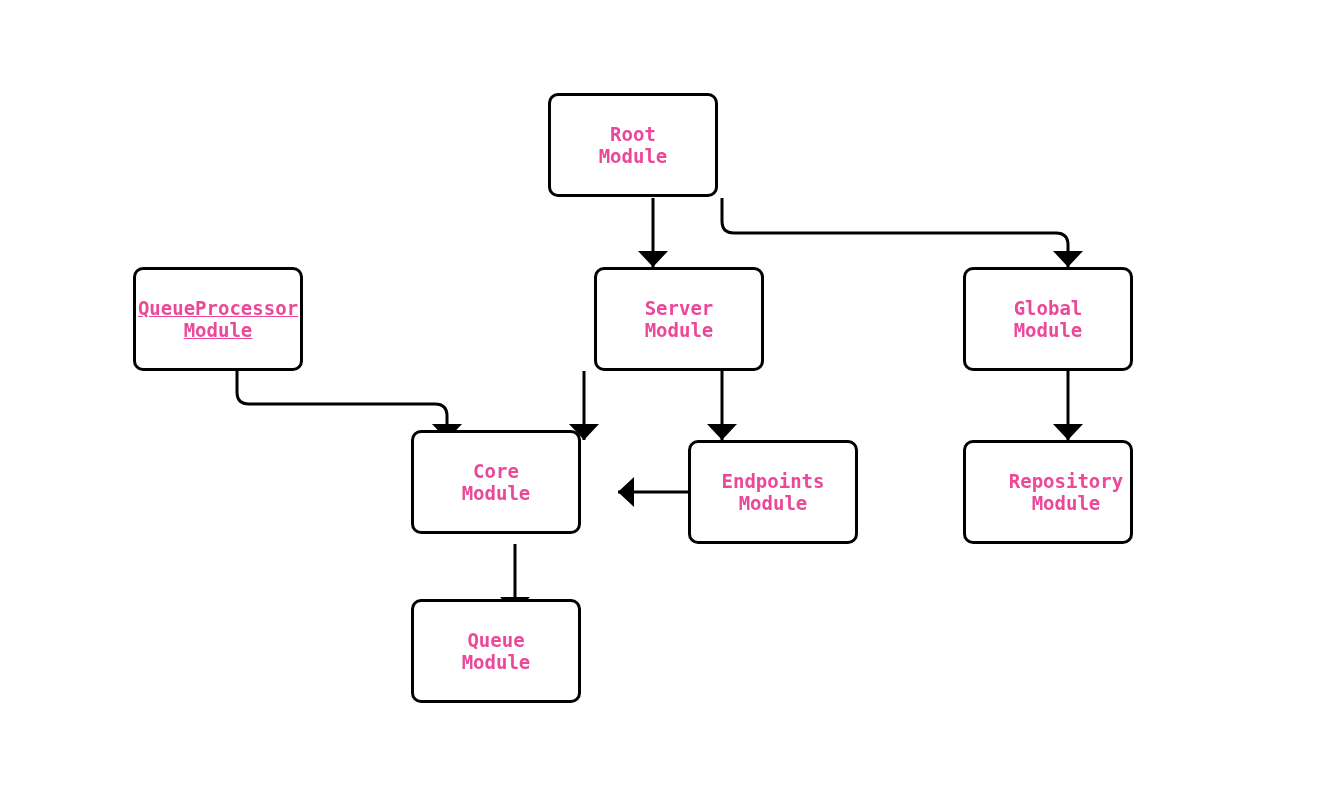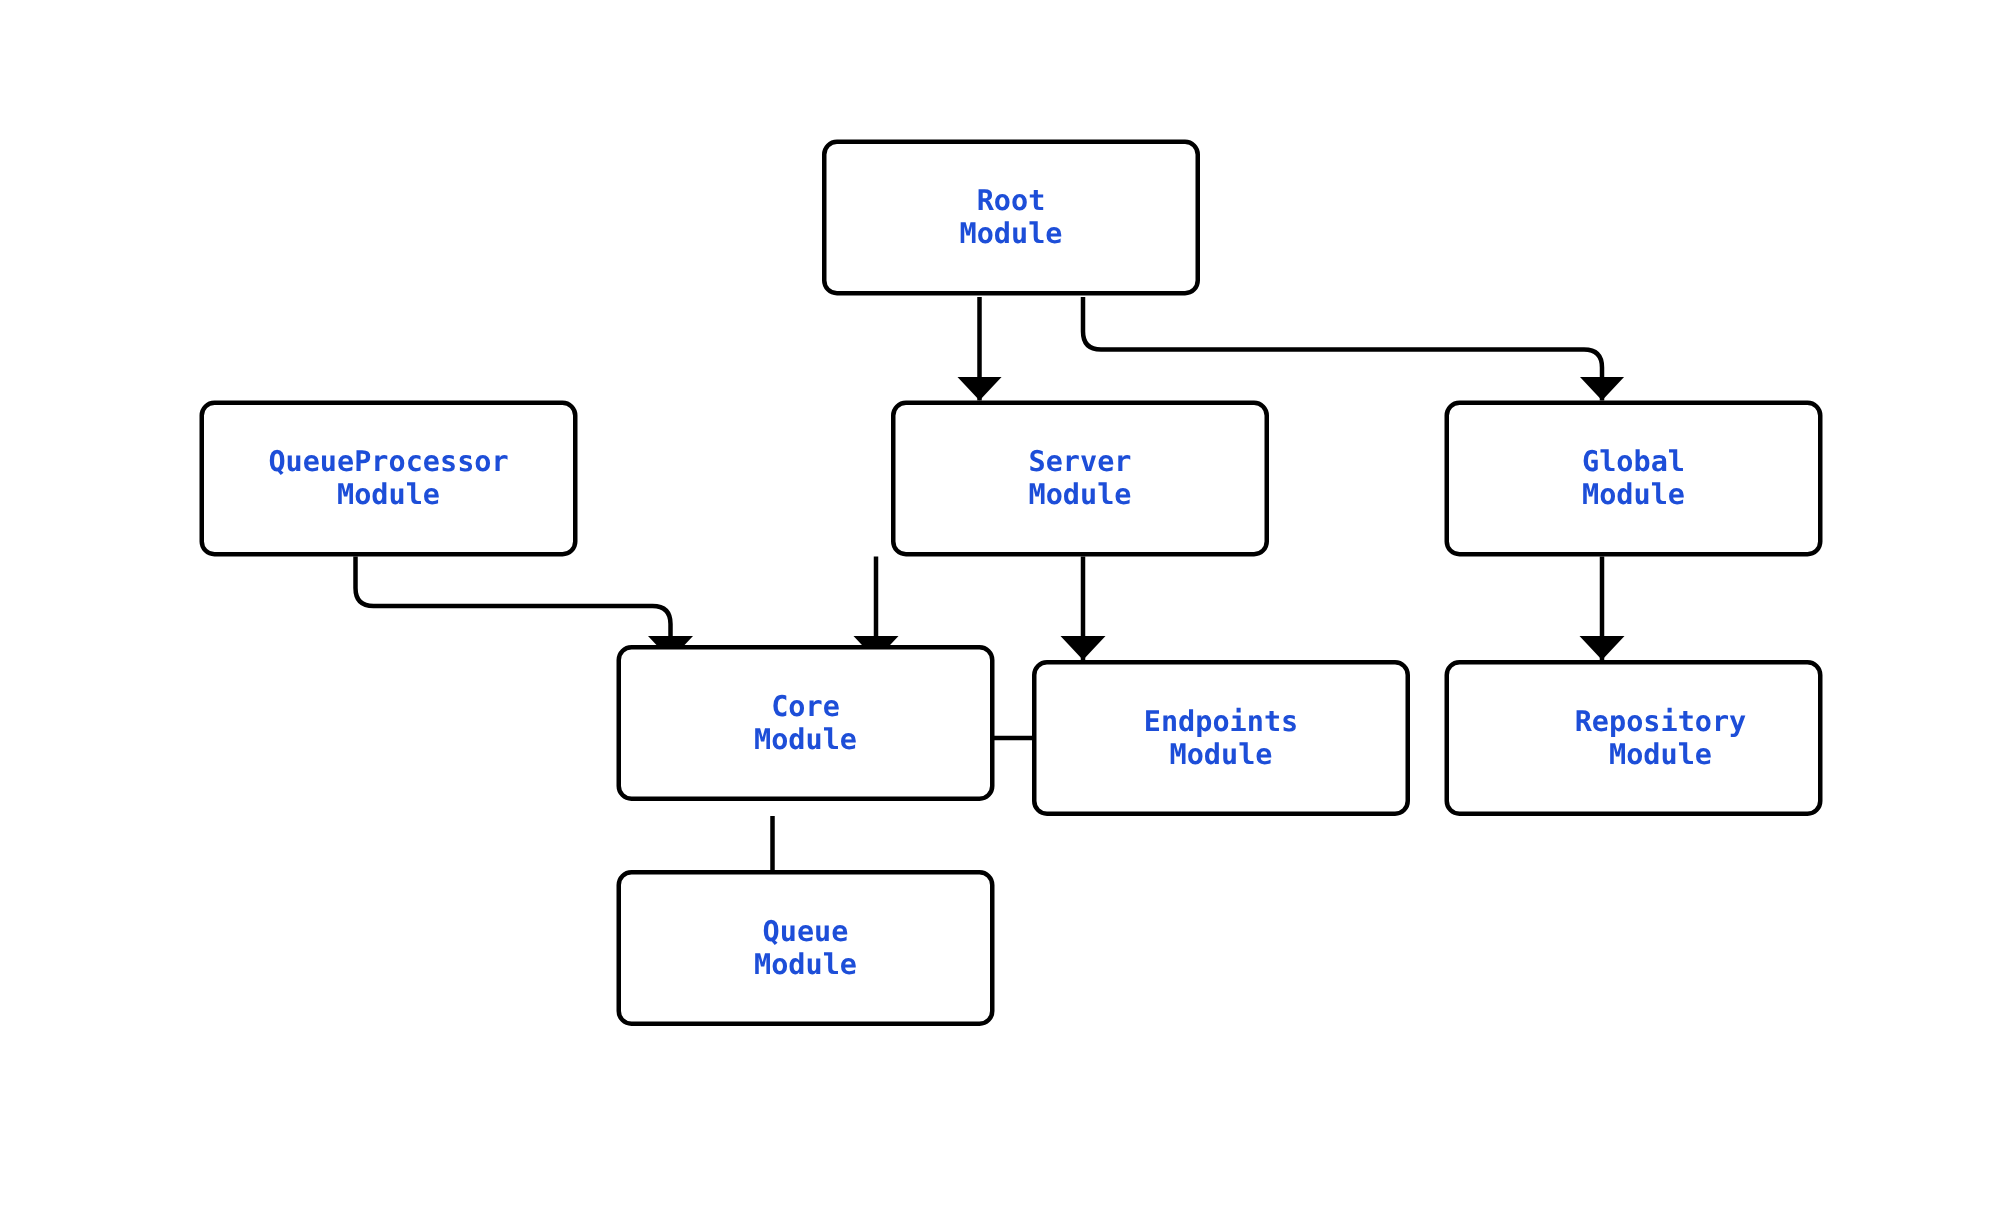--- a/index.html
+++ b/index.html
@@ -23,43 +23,43 @@
     height: 809px;
   }
   .edge-layer path.edge {
     fill: none;
     stroke: #000000;
     stroke-width: 3;
   }
   .node {
     position: absolute;
     box-sizing: border-box;
-    width: 252px;
+    width: 170px;
     height: 104px;
     background: #ffffff;
     border: 3px solid #000000;
     border-radius: 10px;
     display: flex;
     align-items: center;
     justify-content: center;
     text-align: center;
     font-weight: bold;
     font-size: 19px;
     line-height: 22px;
-    color: #1d4ed8;
+    color: #ec4899;
     white-space: pre-line;
   }
   .node-root           { left: 548px; top:  93px; }
   .node-server         { left: 548px; top: 267px; margin-left: 46px; }
-  .node-queueprocessor { left: 133px; top: 267px; }
+  .node-queueprocessor { left: 133px; top: 267px; text-decoration: underline; }
   .node-global         { left: 963px; top: 267px; }
   .node-core           { left: 411px; top: 430px; }
   .node-endpoints      { left: 688px; top: 440px; }
   .node-repository     { left: 963px; top: 440px; padding-left: 36px; }
-  .node-queue          { left: 411px; top: 580px; }
+  .node-queue          { left: 411px; top: 599px; }
 </style>
 </head>
 <body>
 
 <div class="canvas">
 
   <svg class="edge-layer" viewBox="0 0 1337 809" xmlns="http://www.w3.org/2000/svg">
     <defs>
       <marker id="arrowhead" markerUnits="userSpaceOnUse" markerWidth="18" markerHeight="32" refX="16" refY="15" orient="auto">
         <path d="M0,0 L16,15 L0,30 Z" fill="#000000"></path>

